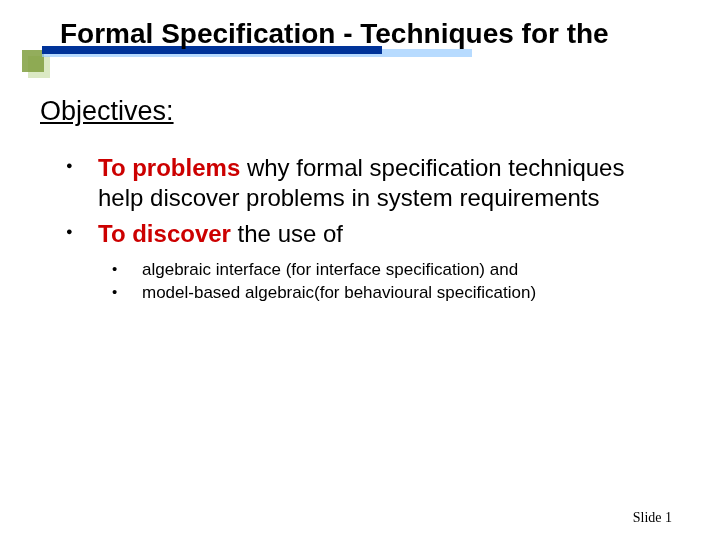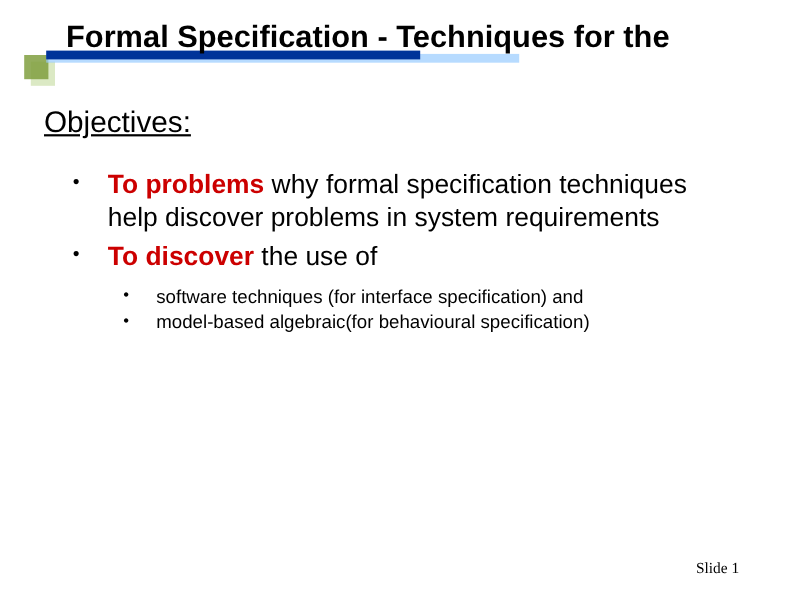--- a/index.html
+++ b/index.html
@@ -152,19 +152,19 @@
   <ul class="bullets-l1">
     <li>
       <b>To problems</b><span class="black"> why formal specification techniques help discover problems in system requirements</span>
     </li>
     <li>
       <b>To discover</b><span class="black"> the use of</span>
     </li>
   </ul>
 
   <ul class="bullets-l2">
-    <li>software techniques (for interface specification) and</li>
+    <li>algebraic interface (for interface specification) and</li>
     <li>model-based algebraic(for behavioural specification)</li>
   </ul>
 
 
   <div class="footer">Slide  1</div>
 </div>
 
 </body></html>

